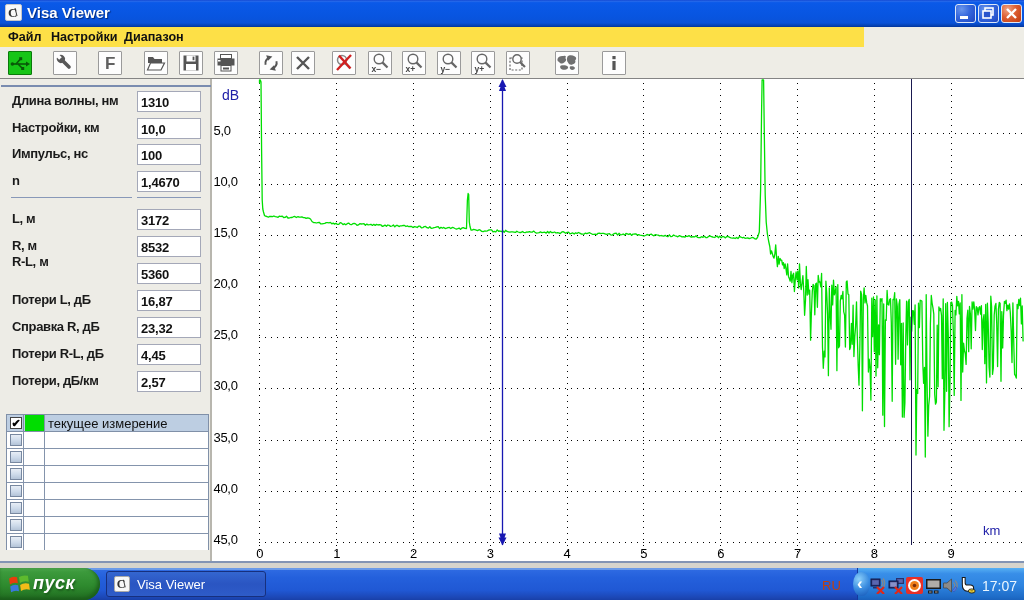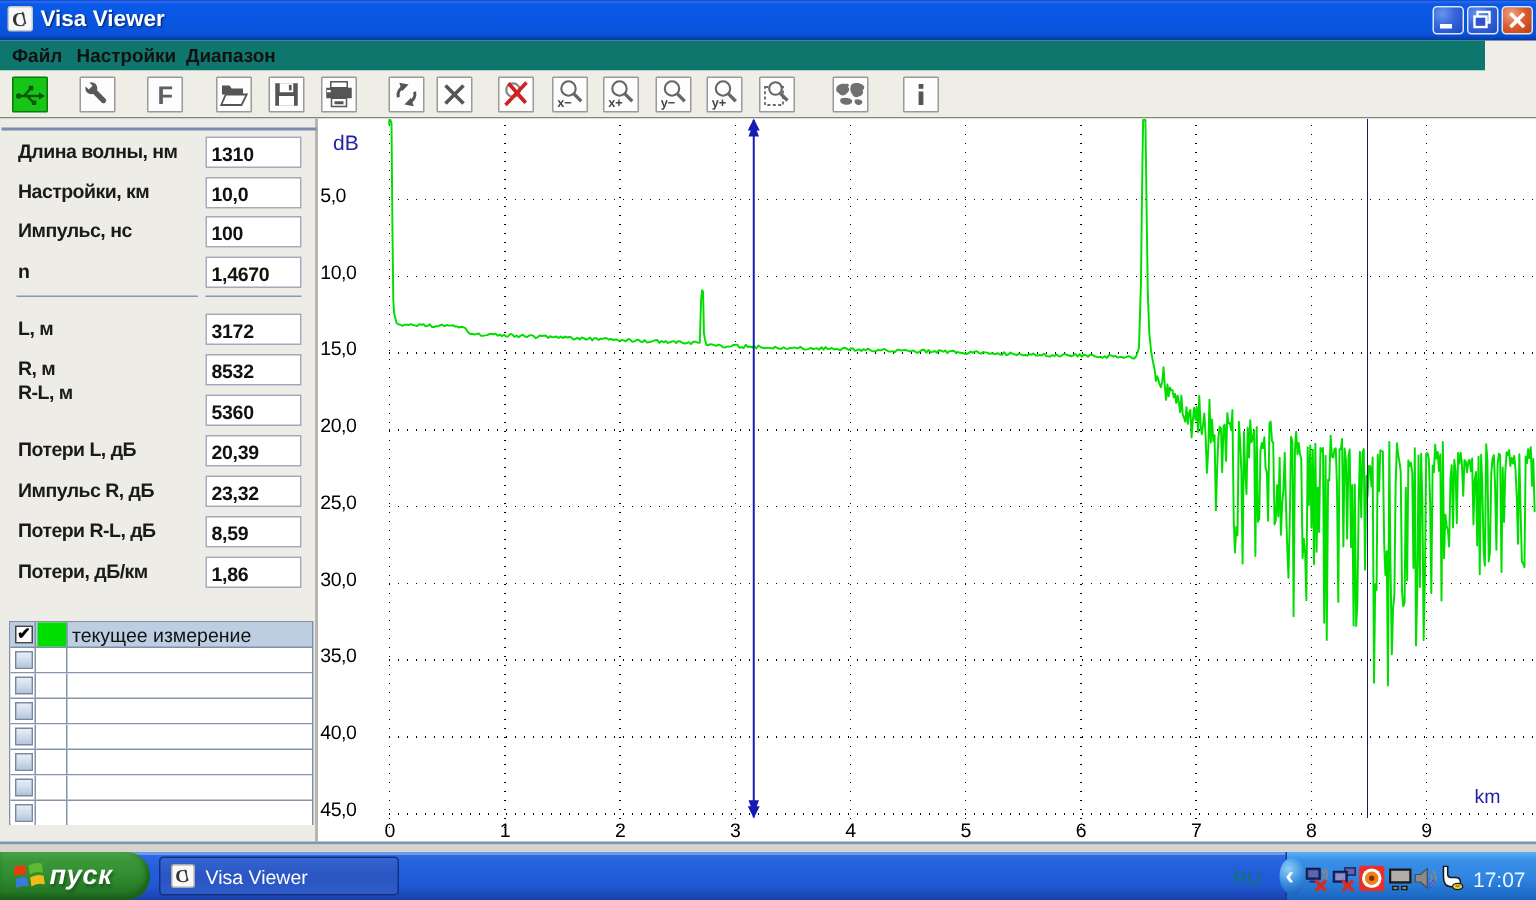--- a/index.html
+++ b/index.html
@@ -3,21 +3,21 @@
 *{margin:0;padding:0;box-sizing:border-box}
 html,body{width:1024px;height:600px;overflow:hidden}
 body{font-family:"Liberation Sans",sans-serif;position:relative;background:#EEEDE6}
 .abs{position:absolute}
 #titlebar{left:0;top:0;width:1024px;height:27px;background:linear-gradient(180deg,#0b41ce 0%,#2a6ae9 4%,#0a59e8 10%,#0855e0 60%,#0a52d8 85%,#0540ae 96%,#03339a 100%)}
 #appicon{left:5px;top:4px;width:17px;height:17px;background:#f8f8f8;border:1px solid #c8c8c8;border-radius:2px}
 #apptitle{left:27px;top:4px;color:#fff;font-size:15px;font-weight:bold;text-shadow:1px 1px 1px #02297a}
 .wbtn{top:4px;width:21px;height:19px;border:1px solid #dce8f8;border-radius:3px;color:#fff}
 #btnmin,#btnmax{background:radial-gradient(circle at 30% 25%,#6a96ec 0%,#3567dd 45%,#1e46c0 100%)}
 #btnclose{background:radial-gradient(circle at 30% 25%,#f0a484 0%,#dd5f33 45%,#c03a0e 100%)}
-#menubar{left:0;top:27px;width:990px;height:20px;background:#0f766e}
+#menubar{left:0;top:27px;width:864px;height:20px;background:#fde047}
 .menuitem{top:3px;font-size:12.6px;font-weight:bold;color:#111}
 #toolbar{left:0;top:47px;width:1024px;height:32px;background:#EEEDE6;border-bottom:1px solid #848484}
 .tbtn{position:absolute;top:3px;width:24px;height:24px;background:#fdfdfd;border:1px solid #9a9a9a;border-radius:1px}
 #panel{left:0;top:79px;width:212px;height:482px;background:#EDECE6;border-right:2px solid #b8b6ae}
 #paneltop{left:1px;top:85px;width:210px;height:2px;background:#7A8CB0}
 .flabel{left:12px;font-size:13px;font-weight:bold;color:#1a1a1a;letter-spacing:-0.35px}
 .field{left:137px;width:64px;height:21px;background:#fff;border:1px solid #A4A8B8;font-size:13px;font-weight:bold;color:#111;letter-spacing:-0.2px;padding:3px 0 0 3px}
 #sep1{left:11px;top:197px;width:121px;height:1px;background:#8898b8}
 #sep2{left:137px;top:197px;width:64px;height:1px;background:#8898b8}
 #vtable{left:6px;top:414px;width:203px;height:136px;border:1px solid #8090a8;background:#fff}
@@ -31,21 +31,21 @@
 #htext{position:absolute;left:41px;top:1px;font-size:13px;color:#111}
 #chartbg{left:212px;top:79px;width:812px;height:482px;background:#fff}
 #botline{left:0;top:561px;width:1024px;height:2px;background:#8294b4}
 #botstrip{left:0;top:563px;width:1024px;height:5px;background:#D6D4CC}
 #taskbar{left:0;top:568px;width:1024px;height:32px;background:linear-gradient(180deg,#4a86e8 0%,#2e6ae2 6%,#2460dc 30%,#2058d4 70%,#1c46b4 93%,#1840a8 100%)}
 #startbtn{left:0;top:568px;width:100px;height:32px;border-radius:0 16px 16px 0;background:linear-gradient(180deg,#4fa94f 0%,#3c9a3c 12%,#2e8a2e 55%,#247424 88%,#1d611d 100%);box-shadow:inset -2px -2px 4px #1a5c1a}
 #starttext{left:33px;top:573px;color:#fff;font-size:18px;font-weight:bold;font-style:italic;text-shadow:1px 2px 2px #1c5c1c;letter-spacing:0.5px}
 #taskbtn{left:106px;top:571px;width:160px;height:26px;background:linear-gradient(180deg,#3466d0 0%,#2a55c2 50%,#2e5cc8 100%);border:1px solid #17307e;border-radius:3px}
 #taskicon{position:absolute;left:7px;top:4px;width:16px;height:16px;background:#f8f8f8;border:1px solid #aaa;border-radius:2px}
 #tasktext{position:absolute;left:30px;top:5px;color:#fff;font-size:13px}
-#ru{left:822px;top:578px;color:#0f766e;font-size:13px}
+#ru{left:822px;top:578px;color:#c2410c;font-size:13px}
 #tray{left:857px;top:568px;width:167px;height:32px;background:linear-gradient(180deg,#56b0f4 0%,#388ee8 18%,#2e84e0 55%,#1e6cc8 90%,#1a62bc 100%);border-left:1px solid #1538a0}
 #clock{left:982px;top:578px;color:#eaf6ff;font-size:14px}
 .ticon{position:absolute;top:577px;width:17px;height:17px}
 </style></head><body>
 <div class="abs" id="titlebar"></div>
 <div class="abs" id="appicon"><svg width="15" height="15" viewBox="0 0 15 15">
       <text x="2" y="12" font-family="Liberation Serif" font-size="13" font-weight="bold" fill="#333">C</text>
       <line x1="9" y1="3" x2="11" y2="11" stroke="#333" stroke-width="1"></line>
     </svg></div>
 <div class="abs" id="apptitle">Visa Viewer</div>
@@ -168,27 +168,27 @@
 <div class="abs field" style="top:144px">100</div>
 <div class="abs flabel" style="top:172.5px">n</div>
 <div class="abs field" style="top:170.5px">1,4670</div>
 <div class="abs flabel" style="top:210.5px">L, м</div>
 <div class="abs field" style="top:208.5px">3172</div>
 <div class="abs flabel" style="top:237.5px">R, м</div>
 <div class="abs field" style="top:235.5px">8532</div>
 <div class="abs flabel" style="top:254px">R-L, м</div>
 <div class="abs field" style="top:262.5px">5360</div>
 <div class="abs flabel" style="top:291.5px">Потери L, дБ</div>
-<div class="abs field" style="top:289.5px">20,39</div>
-<div class="abs flabel" style="top:318.5px">Импульс R, дБ</div>
+<div class="abs field" style="top:289.5px">16,87</div>
+<div class="abs flabel" style="top:318.5px">Справка R, дБ</div>
 <div class="abs field" style="top:316.5px">23,32</div>
 <div class="abs flabel" style="top:345.5px">Потери R-L, дБ</div>
-<div class="abs field" style="top:343.5px">8,59</div>
+<div class="abs field" style="top:343.5px">4,45</div>
 <div class="abs flabel" style="top:372.5px">Потери, дБ/км</div>
-<div class="abs field" style="top:370.5px">1,86</div>
+<div class="abs field" style="top:370.5px">2,57</div>
 <div class="abs" id="sep1"></div>
 <div class="abs" id="sep2"></div>
 <div class="abs" id="vtable">
 <div id="vth">
       <div id="hcbx">✔</div>
       <div class="vc1" style="border-right:1px solid #8090a8"></div>
       <div id="greencell"></div>
       <div id="htext">текущее измерение</div>
     </div>
 <div class="vrow" style="top:17px;">

